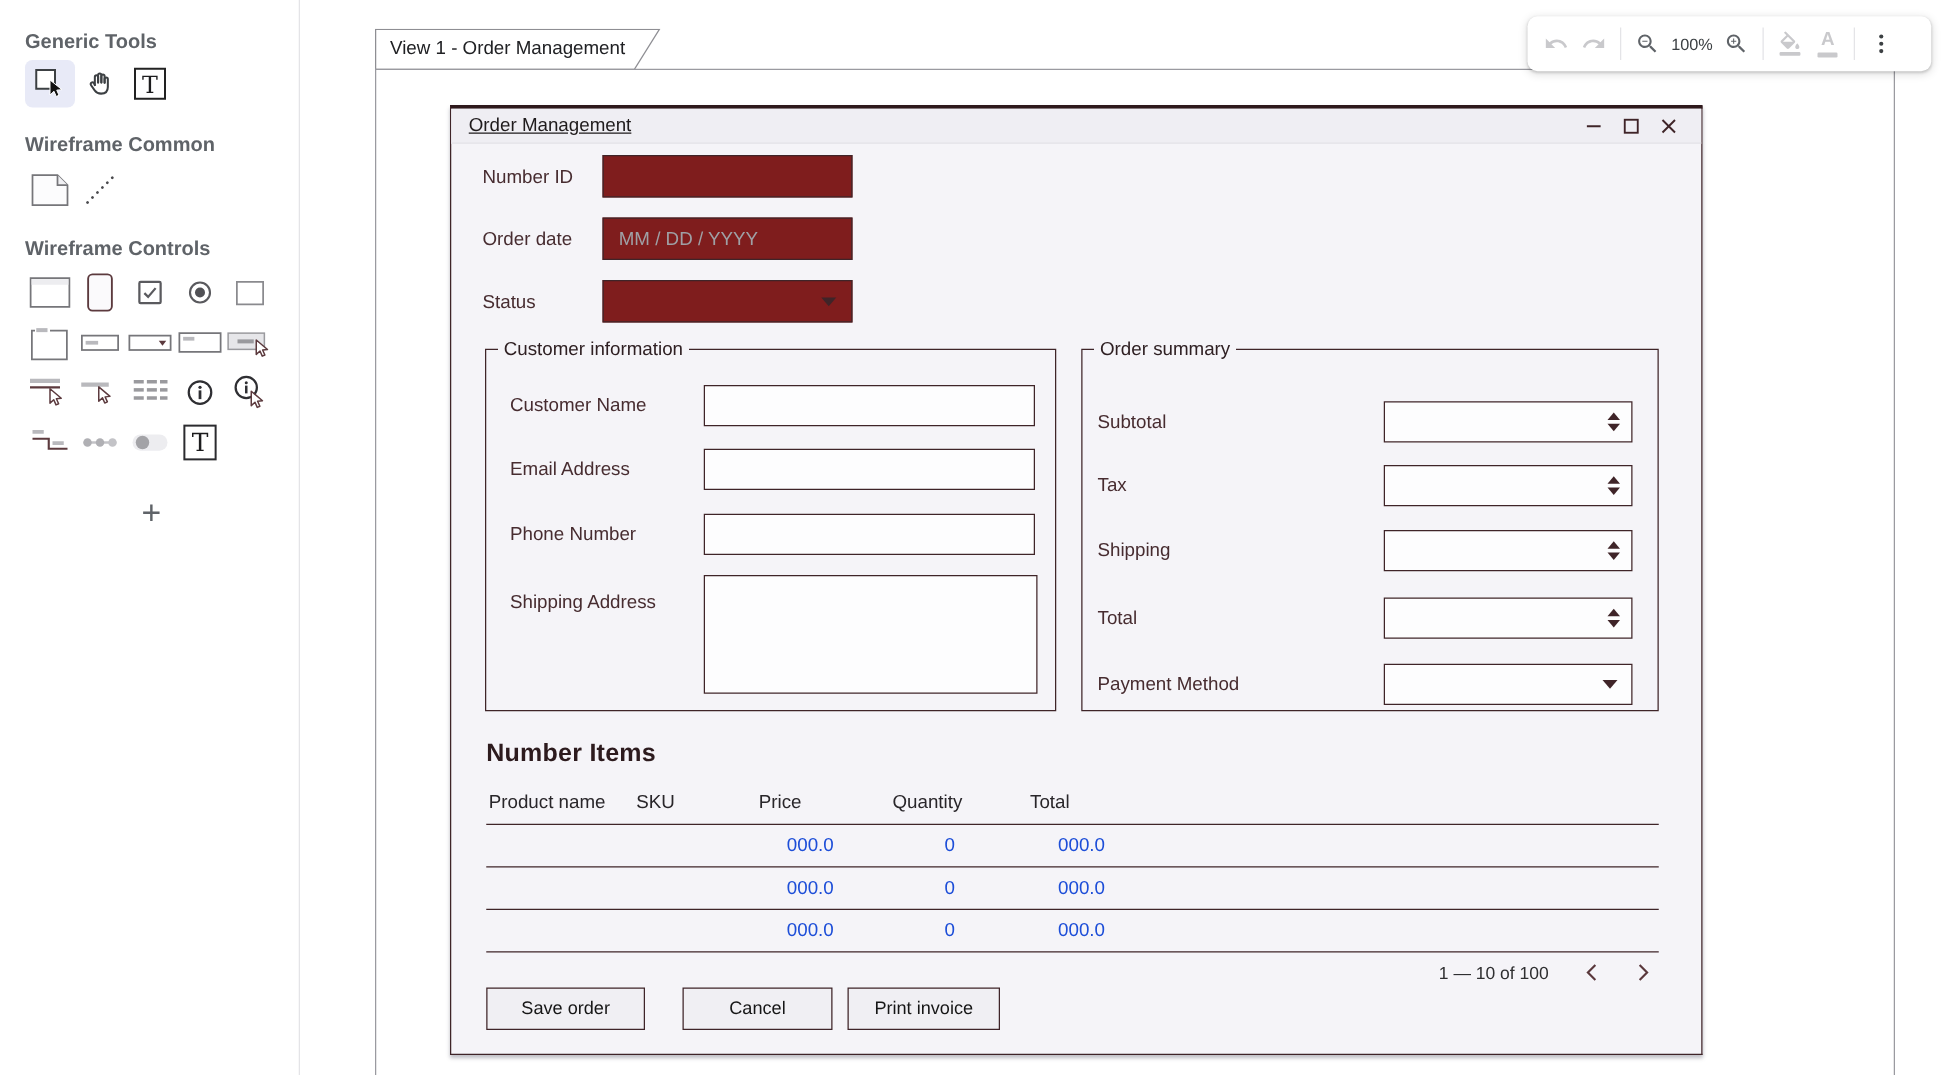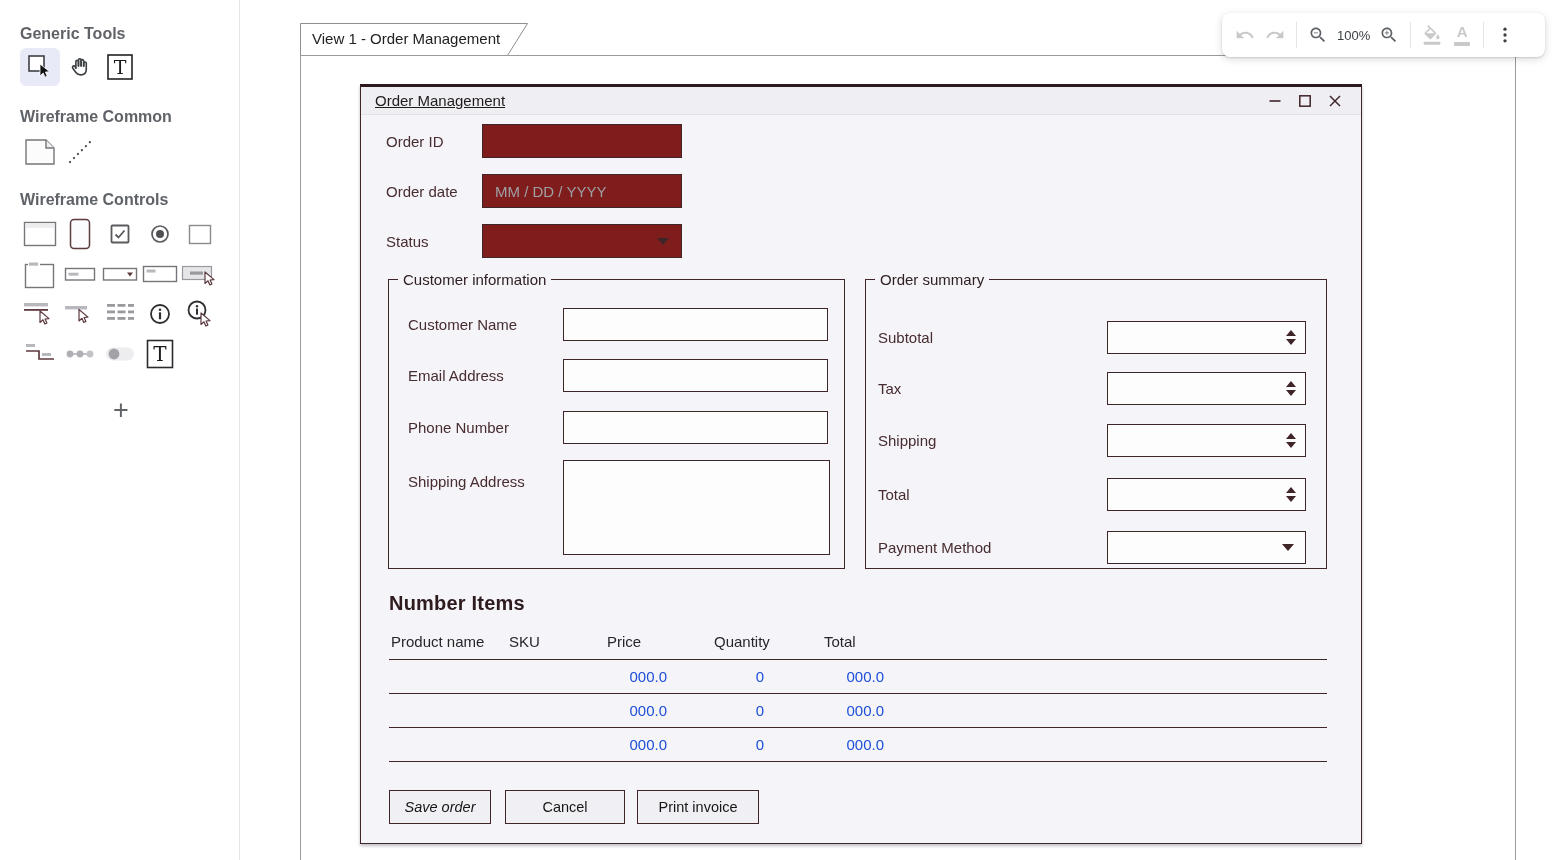--- a/index.html
+++ b/index.html
@@ -68,21 +68,21 @@
   .items-row { display:grid; grid-template-columns:122px 100px 56px 97px 120px 1fr; align-items:center; height:34px; border-bottom:1.3px solid #3f2428; font-size:15px; color:#1d4ed8; }
   .cell-num { text-align:right; }
   .pill { width:100px; height:11px; border-radius:5.5px; background:#ebebee; }
 
   .pagination { position:absolute; left:28px; top:676px; width:938px; height:30px; display:flex; align-items:center; justify-content:flex-end; gap:14px; }
   .pagination .range { font-size:14px; color:#2f2f31; margin-right:8px; }
   .page-btn { width:26px; height:26px; background:none; border:none; padding:0; display:flex; align-items:center; justify-content:center; cursor:pointer; }
 
   .action-row { position:absolute; left:28px; top:703px; display:flex; }
   .wf-button { height:34px; background:#f0eff3; border:1.5px solid #3f2428; font-family:"Liberation Sans",sans-serif; font-size:14.5px; color:#161616; cursor:pointer; padding:0 10px; }
-  .wf-button.b1 { width:102px; margin-right:14px;font-style:italic; }
+  .wf-button.b1 { width:127px; margin-right:30px; }
   .wf-button.b2 { width:120px; margin-right:12px; }
   .wf-button.b3 { width:122px; }
 </style>
 </head>
 <body>
 
 <div class="stage">
 
   <aside class="sidebar">
     <h3 class="section-title" style="top:25px;">Generic Tools</h3>
@@ -340,21 +340,21 @@
         <button class="wf-win-btn">
           <svg width="16" height="16" viewBox="0 0 16 16">
             <line x1="3" y1="3" x2="13" y2="13" stroke="#3f2428" stroke-width="1.5"></line>
             <line x1="13" y1="3" x2="3" y2="13" stroke="#3f2428" stroke-width="1.5"></line>
           </svg>
         </button>
       </span>
     </div>
 
     <div class="field-row" style="top:37px;">
-      <span class="wf-label">Order ID</span>
+      <span class="wf-label">Number ID</span>
       <div class="wf-input"></div>
     </div>
     <div class="field-row" style="top:87px;">
       <span class="wf-label">Order date</span>
       <div class="wf-input">
         <span class="wf-placeholder">MM / DD / YYYY</span>
       </div>
     </div>
     <div class="field-row" style="top:137px;">
       <span class="wf-label">Status</span>
@@ -441,20 +441,33 @@
       <div class="items-row">
         <span><span class="pill" style="margin-left:2px;"></span></span>
         <span><span class="pill"></span></span>
         <span class="cell-num">000.0</span>
         <span class="cell-num">0</span>
         <span class="cell-num">000.0</span>
         <span></span>
       </div>
     </div>
 
+    <div class="pagination">
+      <span class="range">1 — 10 of 100</span>
+      <button class="page-btn">
+        <svg width="22" height="22" viewBox="0 0 24 24">
+          <path d="M14.5 5.5 L8 12 L14.5 18.5" fill="none" stroke="#5a383c" stroke-width="1.9"></path>
+        </svg>
+      </button>
+      <button class="page-btn">
+        <svg width="22" height="22" viewBox="0 0 24 24">
+          <path d="M9.5 5.5 L16 12 L9.5 18.5" fill="none" stroke="#5a383c" stroke-width="1.9"></path>
+        </svg>
+      </button>
+    </div>
 
     <div class="action-row">
       <button class="wf-button b1">Save order</button>
       <button class="wf-button b2">Cancel</button>
       <button class="wf-button b3">Print invoice</button>
     </div>
 
   </div>
 </div>
 

